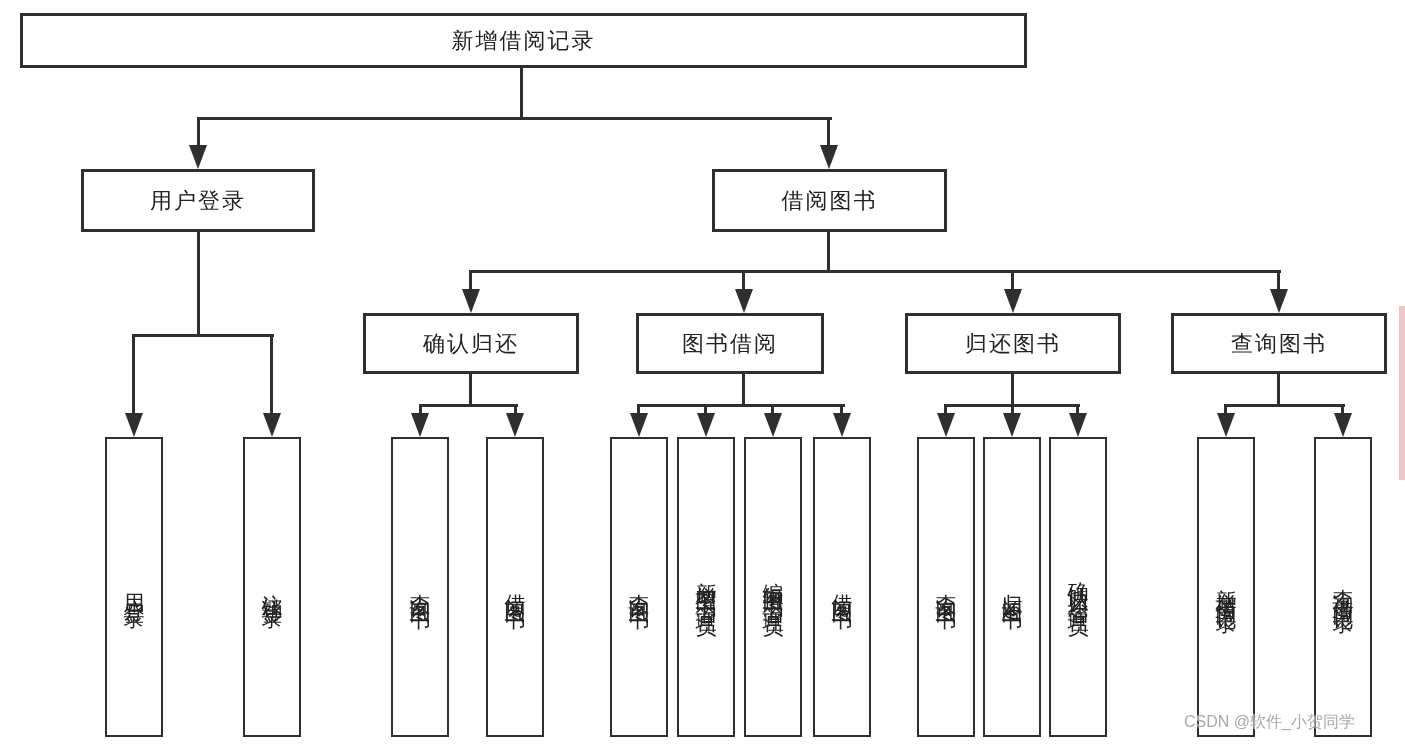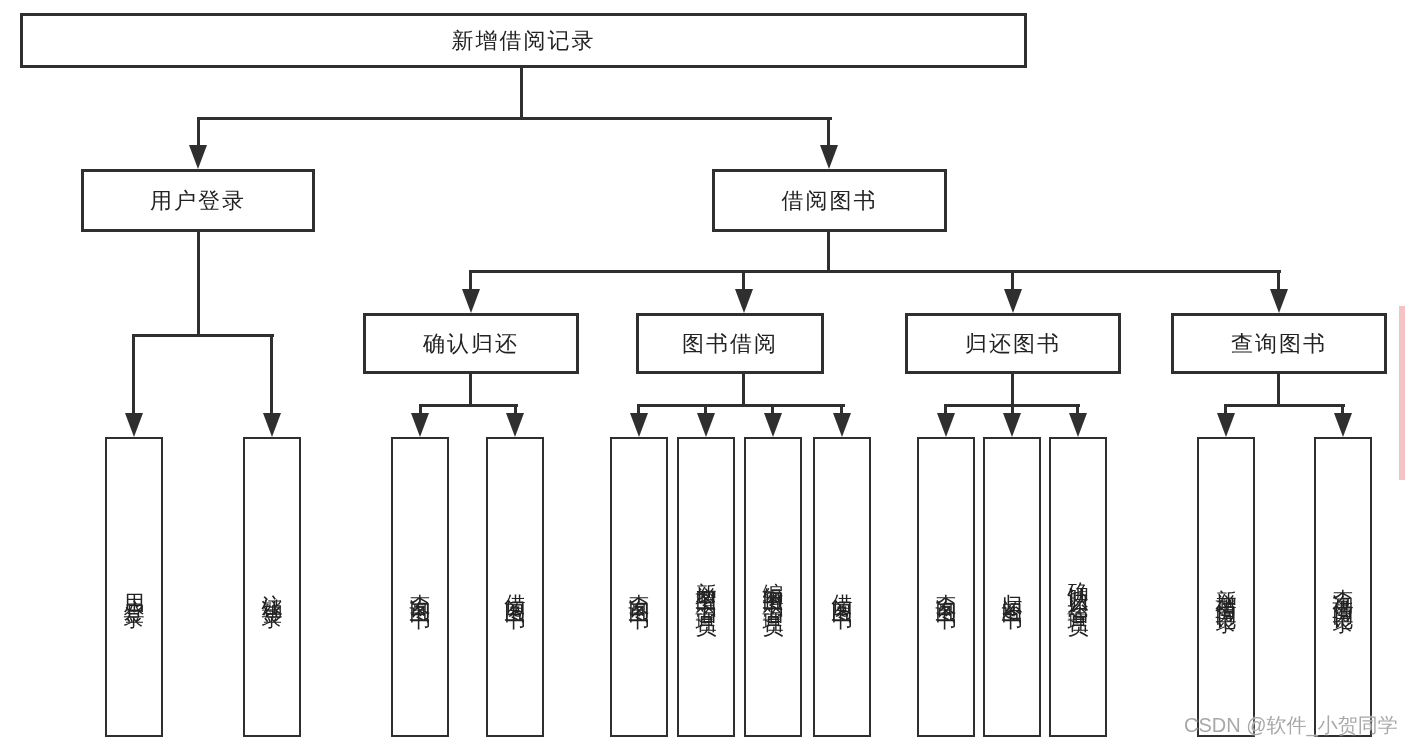--- a/index.html
+++ b/index.html
@@ -24,21 +24,21 @@
     top:437px;width:58px;height:300px;
   }
   .line{position:absolute;background:#2f2f2f;z-index:1;}
   .arrow{
     position:absolute;width:0;height:0;z-index:1;
     border-left:9px solid transparent;border-right:9px solid transparent;
     border-top:24px solid #2f2f2f;
   }
   .watermark{
     position:absolute;left:1184px;top:712px;z-index:5;
-    font-size:20px;color:#a8a8a8;white-space:nowrap;
+    font-size:16px;color:#a8a8a8;white-space:nowrap;
     text-shadow:0 0 2px #ffffff;
   }
   .accent-strip{
     position:absolute;left:1399px;top:306px;width:6px;height:174px;
     background:#f4c3c3;z-index:0;
   }
 </style>
 </head>
 <body>
 

